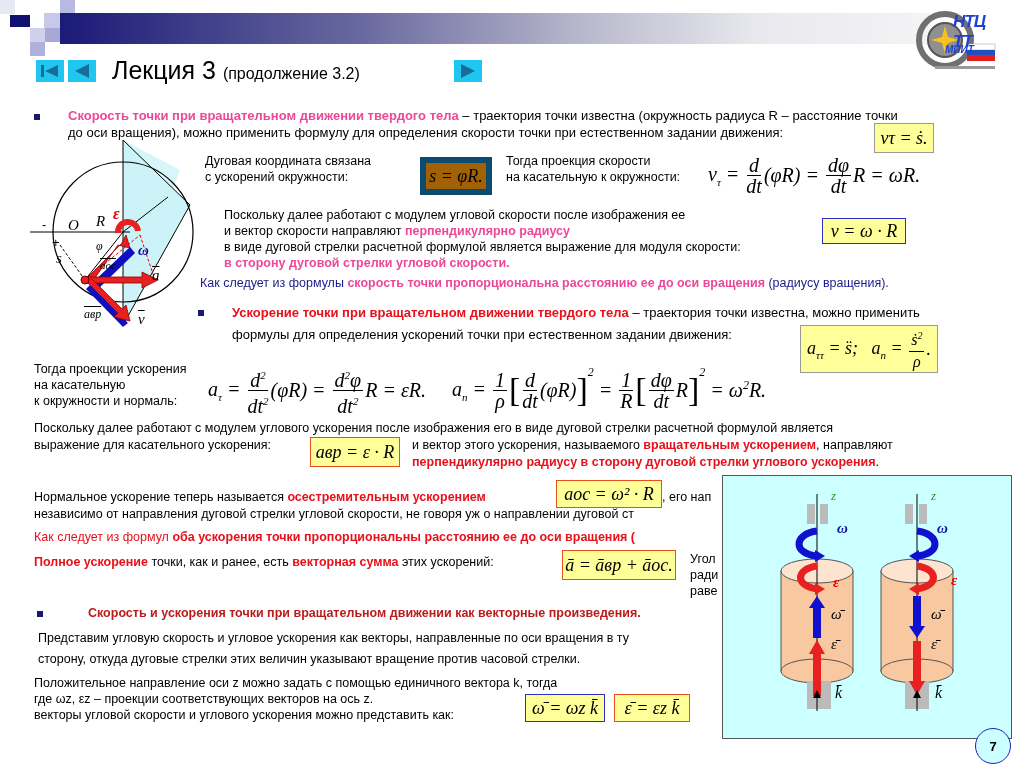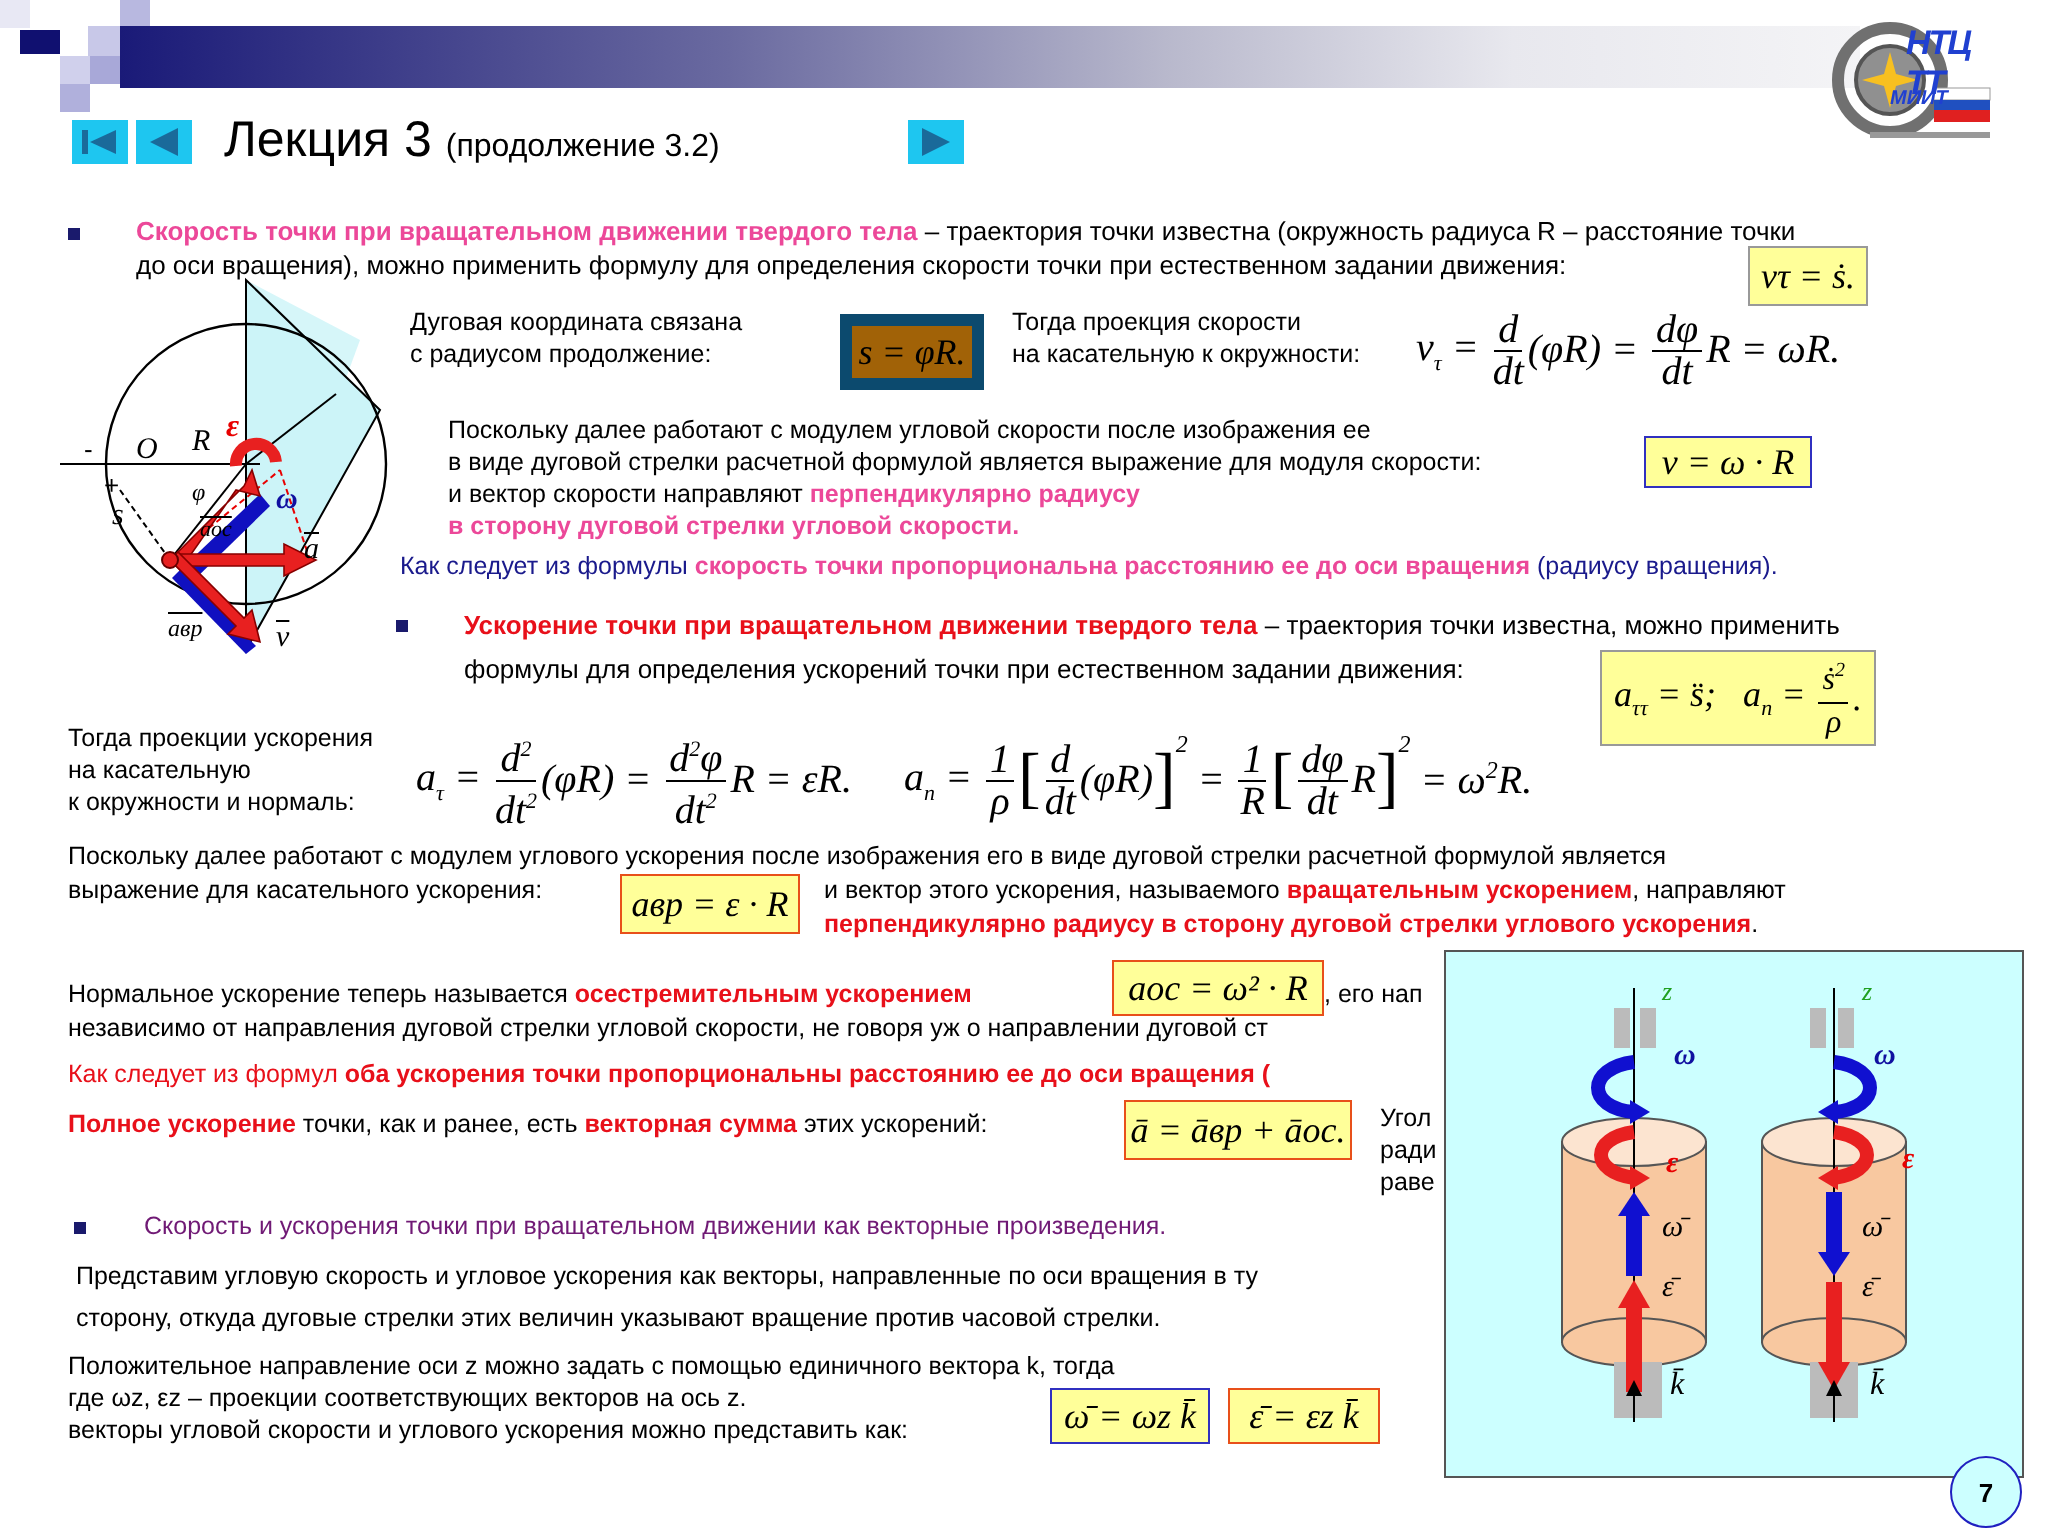--- a/index.html
+++ b/index.html
@@ -107,21 +107,21 @@
   <span class="abs serif" style="left:83px;top:70px;font-size:16px;color:#e80000;font-weight:bold;">ε</span>
   <span class="abs serif" style="left:108px;top:107px;font-size:15px;color:#1010a0;font-weight:bold;">ω</span>
   <span class="abs serif" style="left:122px;top:132px;font-size:15px;text-decoration:overline;">a</span>
   <span class="abs serif" style="left:70px;top:124px;font-size:11px;text-decoration:overline;">aос</span>
   <span class="abs serif" style="left:54px;top:172px;font-size:12px;text-decoration:overline;">aвр</span>
   <span class="abs serif" style="left:108px;top:176px;font-size:15px;text-decoration:overline;">v</span>
 </div>
 
 <div class="abs t12" style="left:205px;top:153px;white-space:nowrap;">
   <div>Дуговая координата связана</div>
-  <div>с радиусом продолжение:</div>
+  <div>с ускорений окружности:</div>
 </div>
 <div class="fbox plain" style="left:420px;top:157px;width:60px;height:26px;">s = φR.</div>
 <div class="abs t12" style="left:506px;top:153px;white-space:nowrap;">
   <div>Тогда проекция скорости</div>
   <div>на касательную к окружности:</div>
 </div>
 <div class="formula" style="left:708px;top:152px;height:46px;">
   <span>v<sub style="font-size:11px;">τ</sub>&nbsp;=&nbsp;</span>
   <span class="frac">
       <span class="n">d</span>
@@ -130,22 +130,22 @@
   <span>(φR)&nbsp;=&nbsp;</span>
   <span class="frac">
       <span class="n">dφ</span>
       <span class="d">dt</span>
     </span>
   <span>R&nbsp;=&nbsp;ωR.</span>
 </div>
 
 <div class="abs t12" style="left:224px;top:207px;white-space:nowrap;">
   <div>Поскольку далее работают с модулем угловой скорости после изображения ее</div>
+  <div><span>и вектор скорости направляют </span><span class="blue">перпендикулярно радиусу</span></div>
   <div>в виде дуговой стрелки расчетной формулой является выражение для модуля скорости:</div>
-  <div><span>и вектор скорости направляют </span><span class="blue">перпендикулярно радиусу</span></div>
   <div class="blue">в сторону дуговой стрелки угловой скорости.</div>
 </div>
 <div class="fbox blue-b" style="left:822px;top:218px;width:82px;height:24px;">v = ω · R</div>
 <div class="abs t12" style="left:200px;top:275px;white-space:nowrap;color:#1a1a8c;">
   <span>Как следует из формулы </span><span class="blue">скорость точки пропорциональна расстоянию ее до оси вращения</span><span> (радиусу вращения).</span>
 </div>
 
 <span class="abs bullet" style="left:198px;top:310px;"></span>
 <div class="abs t13" style="left:232px;top:304px;white-space:nowrap;">
   <span class="red">Ускорение точки при вращательном движении твердого тела</span><span> – траектория точки известна, можно применить</span>
@@ -230,21 +230,21 @@
   <span class="red">Полное ускорение</span><span> точки, как и ранее, есть </span><span class="red">векторная сумма</span><span> этих ускорений:</span>
 </div>
 <div class="fbox red-b" style="left:562px;top:550px;width:112px;height:28px;">ā = āвр + āос.</div>
 <div class="abs t12" style="left:690px;top:551px;white-space:nowrap;">
   <div>Угол</div>
   <div>ради</div>
   <div>раве</div>
 </div>
 
 <span class="abs bullet" style="left:37px;top:611px;"></span>
-<div class="abs t12" style="left:72px;top:605px;white-space:nowrap;font-weight:normal;color:#701a75;">Скорость и ускорения точки при вращательном движении как векторные произведения.</div>
+<div class="abs t12" style="left:88px;top:605px;white-space:nowrap;font-weight:bold;color:#b91c1c;">Скорость и ускорения точки при вращательном движении как векторные произведения.</div>
 <div class="abs t12" style="left:38px;top:628px;white-space:nowrap;line-height:21px;">
   <div>Представим угловую скорость и угловое ускорения как векторы, направленные по оси вращения в ту</div>
   <div>сторону, откуда дуговые стрелки этих величин указывают вращение против часовой стрелки.</div>
 </div>
 <div class="abs t12" style="left:34px;top:675px;white-space:nowrap;">
   <div>Положительное направление оси z можно задать с помощью единичного вектора k, тогда</div>
   <div>где ωz, εz – проекции соответствующих векторов на ось z.</div>
   <div>векторы угловой скорости и углового ускорения можно представить как:</div>
 </div>
 <div class="fbox blue-b" style="left:525px;top:694px;width:78px;height:26px;">ω̄ = ωz k̄</div>

